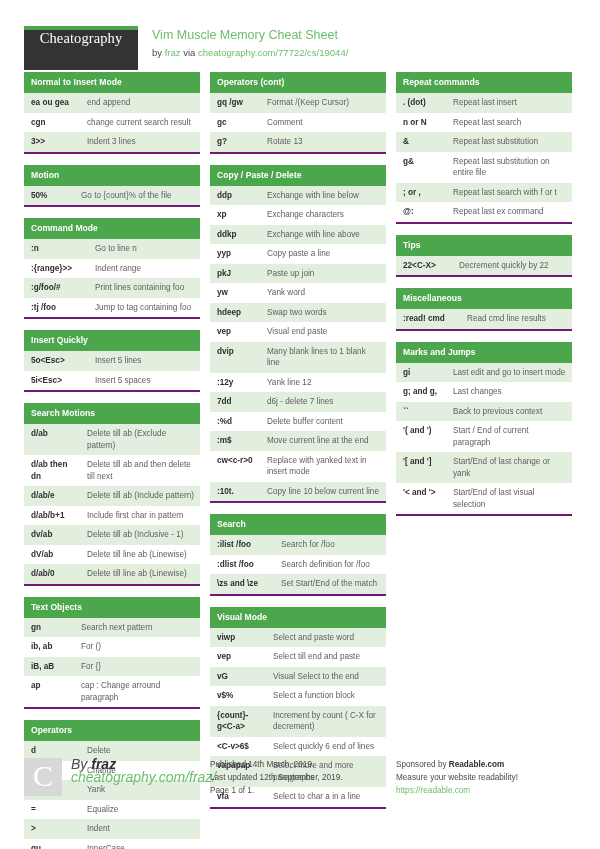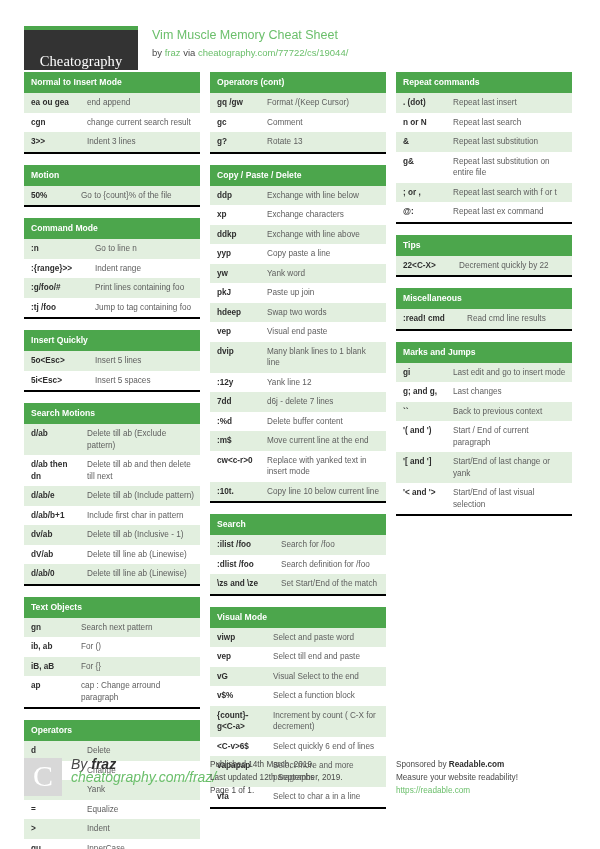--- a/index.html
+++ b/index.html
@@ -10,35 +10,35 @@
     color: #3b3b3b;
     overflow: hidden;
   }
   .page { position: relative; width: 600px; height: 849px; padding: 0 24px; }
 
   
   .header { display: flex; align-items: flex-start; padding-top: 26px; height: 62px; }
   .logo-box {
     width: 114px; height: 44px; background: #333333;
     border-top: 4px solid #4ca64c;
-    display: flex; align-items: flex-end; justify-content: center;
+    display: flex; align-items: flex-start; justify-content: center;
     flex: 0 0 auto;
   }
   .logo-text { color: #ffffff; font-family: "Liberation Serif", serif; font-size: 14.5px; letter-spacing: .1px; }
   .title-block { padding-left: 14px; padding-top: 1px; }
   .sheet-title { color: #6bbf6b; font-size: 12.5px; font-weight: normal; line-height: 16px; }
   .byline { font-size: 9.5px; color: #4a4a4a; line-height: 15px; padding-top: 2px; }
   .byline .au { font-weight: normal; color: #6bbf6b; }
   .byline a { color: #6bbf6b; text-decoration: none; }
 
   
   .columns { display: flex; gap: 10px; padding-top: 10px; }
   .col { width: 176px; flex: 0 0 176px; }
 
-  .card { margin-bottom: 11px; border-bottom: 2px solid #000000; background: #fff; }
+  .card { margin-bottom: 11px; border-bottom: 2px solid #701a75; background: #fff; }
   .card-head {
     background: #4ca64c; color: #ffffff;
     font-size: 8.6px; font-weight: bold;
     padding: 5px 7px 5px 7px; line-height: 11px;
   }
   table.rows { width: 100%; border-collapse: collapse; table-layout: fixed; }
   table.rows tr:nth-child(odd) { background: #e2efdf; }
   table.rows tr:nth-child(even) { background: #ffffff; }
   table.rows td { padding: 4px 6px 4px 7px; font-size: 8.2px; line-height: 11.5px; vertical-align: top; }
   td.k { width: 60px; font-weight: bold; color: #2e2e2e; white-space: normal; }
@@ -290,26 +290,26 @@
               </tr>
           <tr>
                 <td class="k">ddkp</td>
                 <td class="v">Exchange with line above</td>
               </tr>
           <tr>
                 <td class="k">yyp</td>
                 <td class="v">Copy paste a line</td>
               </tr>
           <tr>
+                <td class="k">pkJ</td>
+                <td class="v">Paste up join</td>
+              </tr>
+          <tr>
                 <td class="k">yw</td>
                 <td class="v">Yank word</td>
-              </tr>
-          <tr>
-                <td class="k">pkJ</td>
-                <td class="v">Paste up join</td>
               </tr>
           <tr>
                 <td class="k">hdeep</td>
                 <td class="v">Swap two words</td>
               </tr>
           <tr>
                 <td class="k">vep</td>
                 <td class="v">Visual end paste</td>
               </tr>
           <tr>

